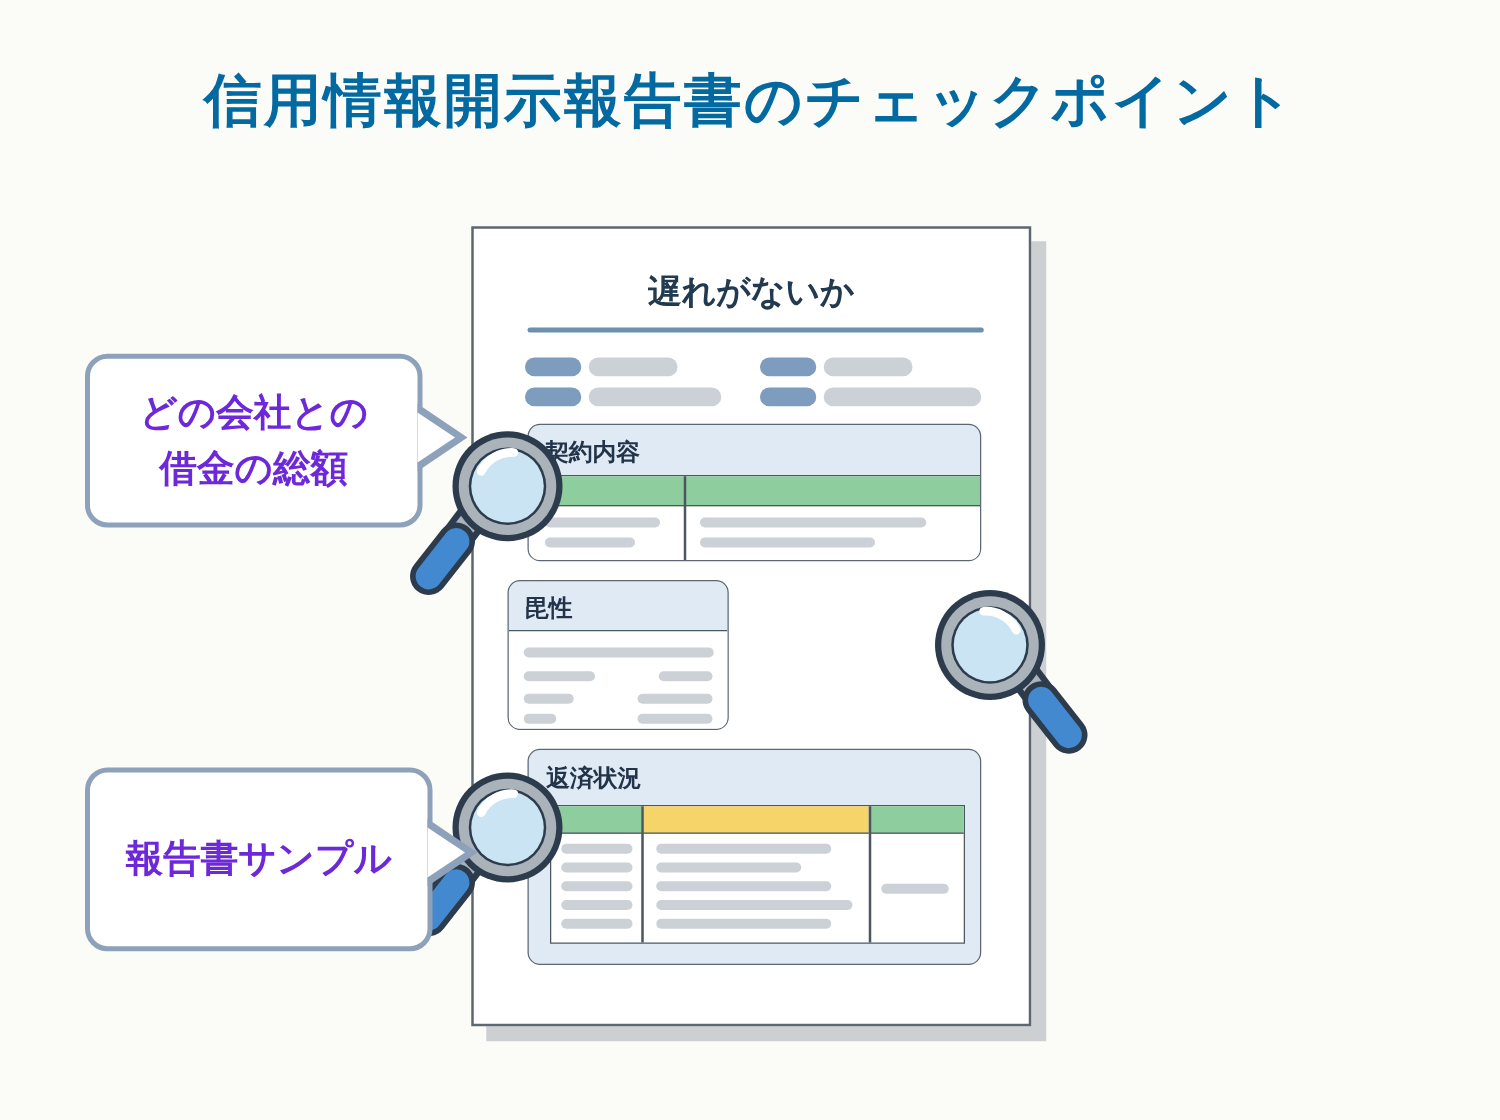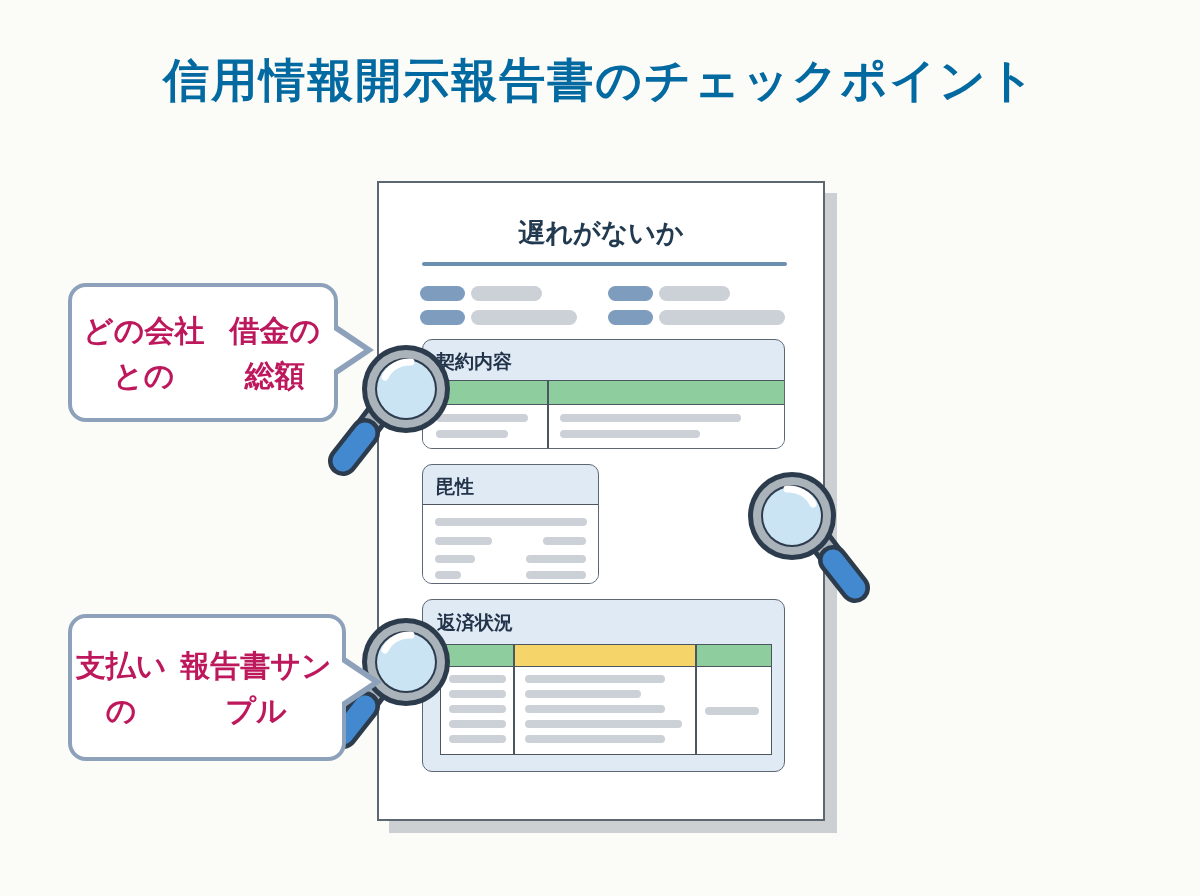--- a/index.html
+++ b/index.html
@@ -53,22 +53,22 @@
   .repay-table{
     position:absolute;background:#fff;border:1.6px solid #4b5661;
   }
   .rt-cell{position:absolute;top:0;height:21px;border-bottom:1.6px solid #4b5661;}
   
   .mag{position:absolute;width:140px;height:150px;z-index:20;}
   .mag.flip{transform:scaleX(-1);}
   
   .callout{
     position:absolute;background:#fff;border:4px solid #8da2ba;border-radius:18px;
-    display:flex;flex-direction:row;align-items:center;justify-content:center;
-    font-size:30px;font-weight:700;line-height:1.5;color:#be185d;
+    display:flex;flex-direction:column;align-items:center;justify-content:center;
+    font-size:30px;font-weight:700;line-height:1.5;color:#6d28d9;
     text-align:center;z-index:30;
   }
   .pt{position:absolute;width:0;height:0;border-style:solid;}
   .pt.r-outer{border-width:27px 0 27px 40px;border-color:transparent transparent transparent #8da2ba;right:-40px;}
   .pt.r-inner{border-width:20px 0 20px 30px;border-color:transparent transparent transparent #ffffff;right:-30px;}
   .pt.l-outer{border-width:27px 40px 27px 0;border-color:transparent #8da2ba transparent transparent;left:-40px;}
   .pt.l-inner{border-width:20px 30px 20px 0;border-color:transparent #ffffff transparent transparent;left:-30px;}
 </style>
 </head>
 <body>
@@ -95,21 +95,21 @@
       <div class="sec-body" style="top:40px;">
         <div class="green-row"></div>
         <div class="vdiv" style="left:124px;top:0;bottom:0;"></div>
         <div class="bar" style="left:13px;top:33px;width:92px;"></div>
         <div class="bar" style="left:13px;top:49px;width:72px;"></div>
         <div class="bar" style="left:137px;top:33px;width:181px;"></div>
         <div class="bar" style="left:137px;top:49px;width:140px;"></div>
       </div>
     </div>
 
-    <div class="sec" style="left:43px;top:281px;width:175px;height:118px;">
+    <div class="sec" style="left:27px;top:281px;width:175px;height:118px;">
       <div class="sec-label">毘性</div>
       <div class="sec-body" style="top:39px;"></div>
       <div class="bar" style="left:12px;top:53px;width:152px;"></div>
       <div class="bar" style="left:12px;top:72px;width:57px;"></div>
       <div class="bar" style="left:120px;top:72px;width:43px;"></div>
       <div class="bar" style="left:12px;top:90px;width:40px;"></div>
       <div class="bar" style="left:103px;top:90px;width:60px;"></div>
       <div class="bar" style="left:12px;top:106px;width:26px;"></div>
       <div class="bar" style="left:103px;top:106px;width:60px;"></div>
     </div>
@@ -176,19 +176,18 @@
 
   <div class="callout" style="left:68px;top:283px;width:262px;height:131px;">
     <span>どの会社との</span>
     <span>借金の総額</span>
     <div class="pt r-outer" style="top:36px;"></div>
     <div class="pt r-inner" style="top:43px;"></div>
   </div>
 
 
   <div class="callout" style="left:68px;top:614px;width:270px;height:139px;">
-    <span>支払いの</span>
     <span>報告書サンプル</span>
     <div class="pt r-outer" style="top:37px;"></div>
     <div class="pt r-inner" style="top:44px;"></div>
   </div>
 
 </div>
 
 </body></html>

